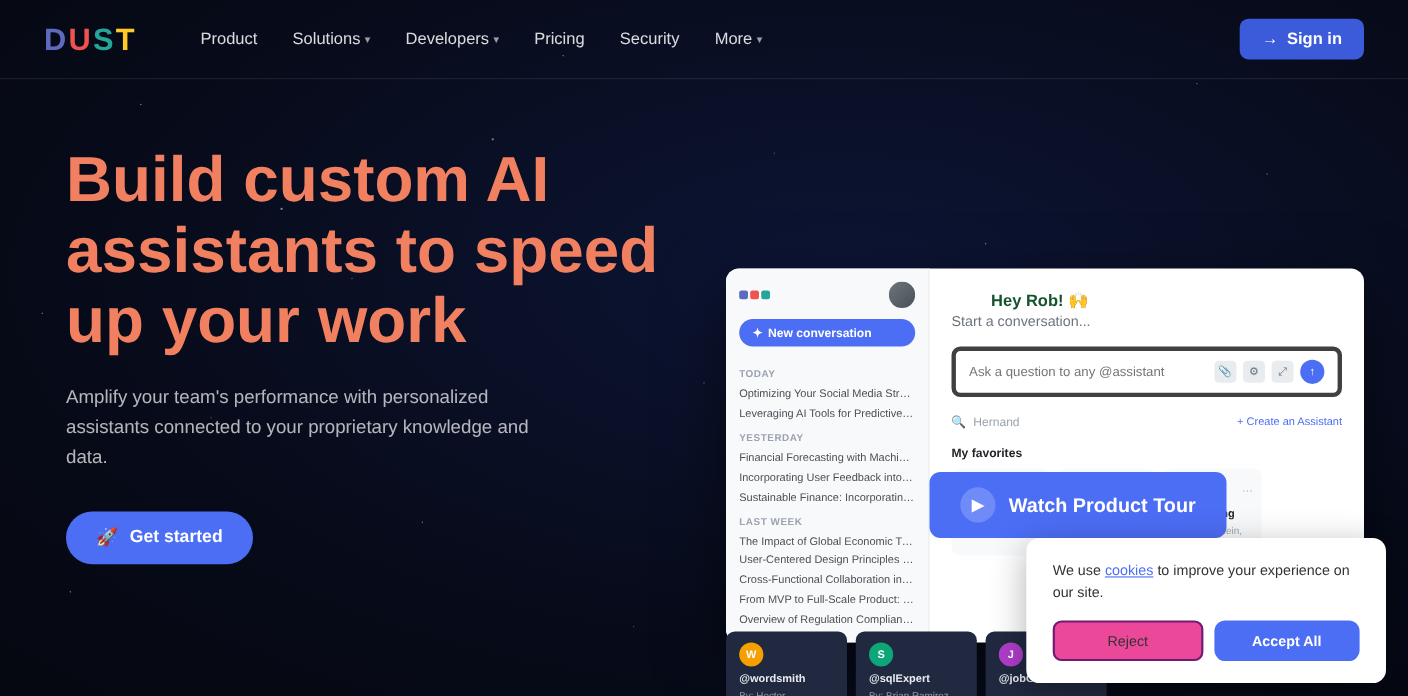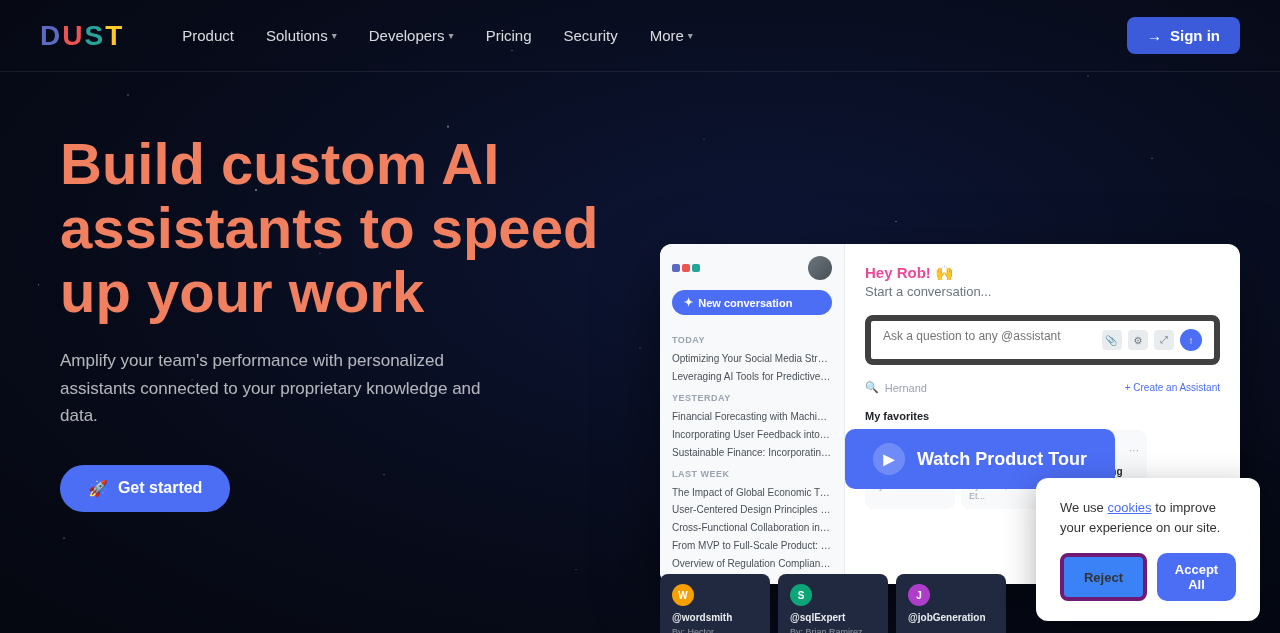--- a/index.html
+++ b/index.html
@@ -230,32 +230,33 @@
     .app-main {
       flex: 1;
       display: flex;
       flex-direction: column;
       padding: 20px;
       position: relative;
     }
     .app-greeting {
       font-size: 15px;
       font-weight: 600;
-      color: #ec4899;
+      color: #14532d;
       margin-bottom: 2px;
+      margin-left: 36px;
     }
     .app-subgreeting {
       font-size: 13px;
       color: #6c757d;
       margin-bottom: 16px;
     }
     .app-search-bar {
       display: flex;
-      align-items: flex-start;
-      border: 6px solid #404040;
+      align-items: center;
+      border: 4px solid #404040;
       border-radius: 8px;
       padding: 8px 12px;
       margin-bottom: 16px;
       gap: 20px;
     }
     .app-search-input {
       flex: 1;
       font-size: 12px;
       color: #9aa3b0;
       border: none;
@@ -366,46 +367,46 @@
 
     
     .cookie-banner {
       position: absolute;
       bottom: 12px;
       right: 20px;
       z-index: 20;
       background: white;
       border-radius: 12px;
       padding: 20px 24px;
-      width: 224px;
+      width: 327px;
       box-shadow: 0 8px 32px rgba(0,0,0,0.3);
     }
     .cookie-text {
       font-size: 13px;
       color: #333;
       line-height: 1.5;
       margin-bottom: 16px;
     }
     .cookie-link {
       color: #4c6ef5;
       text-decoration: underline;
       cursor: pointer;
     }
     .cookie-buttons {
       display: flex;
       gap: 10px;
     }
     .cookie-reject {
       flex: 1;
       padding: 9px;
-      border: 4px solid #701a75;
-      background: #3b82f6;
+      border: 2px solid #701a75;
+      background: #ec4899;
       border-radius: 8px;
       font-size: 13px;
-      font-weight: 700;
+      font-weight: 400;
       color: #333;
       cursor: pointer;
     }
     .cookie-accept {
       flex: 1;
       padding: 9px;
       border: none;
       background: #4c6ef5;
       border-radius: 10px;
       font-size: 13px;

